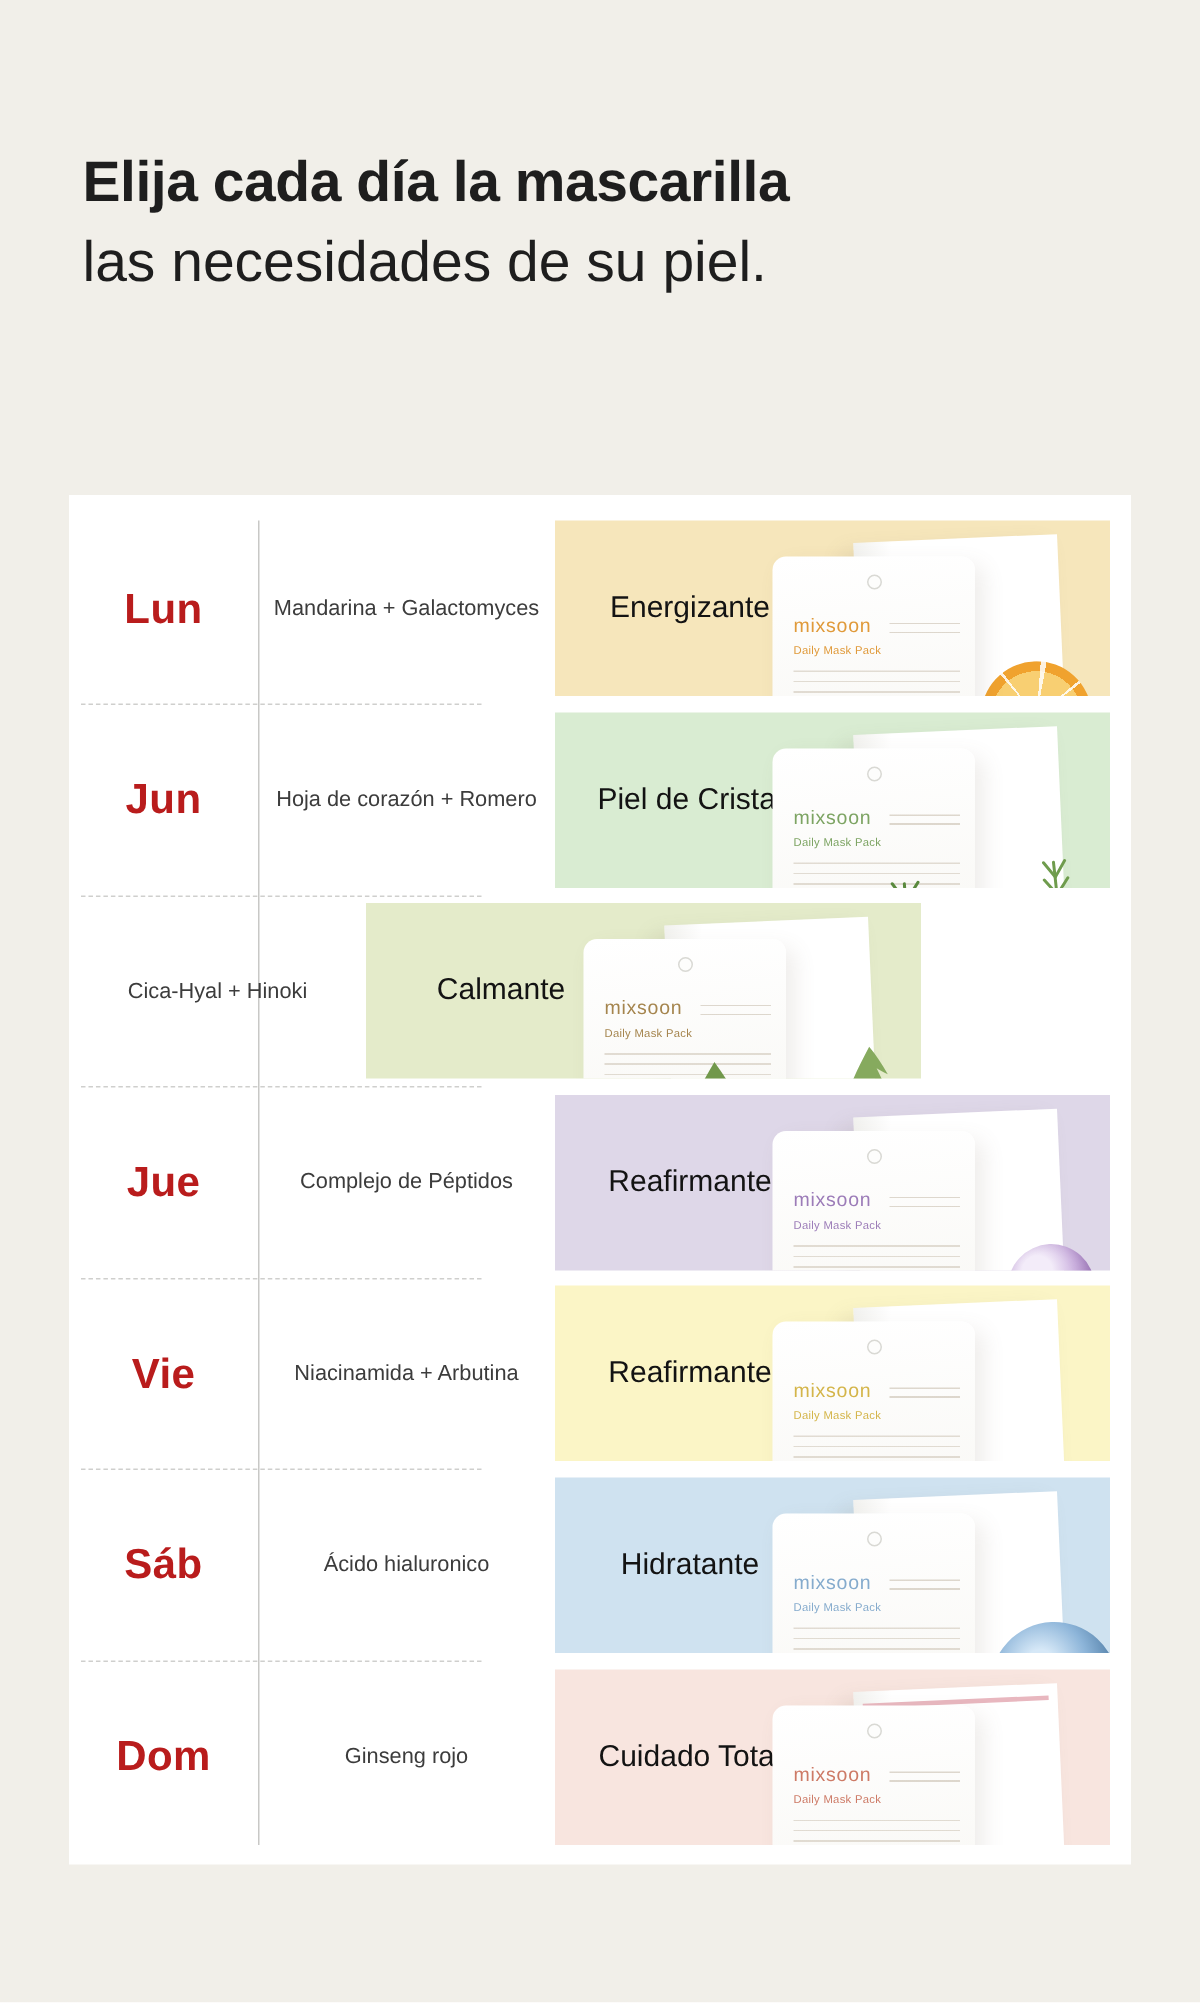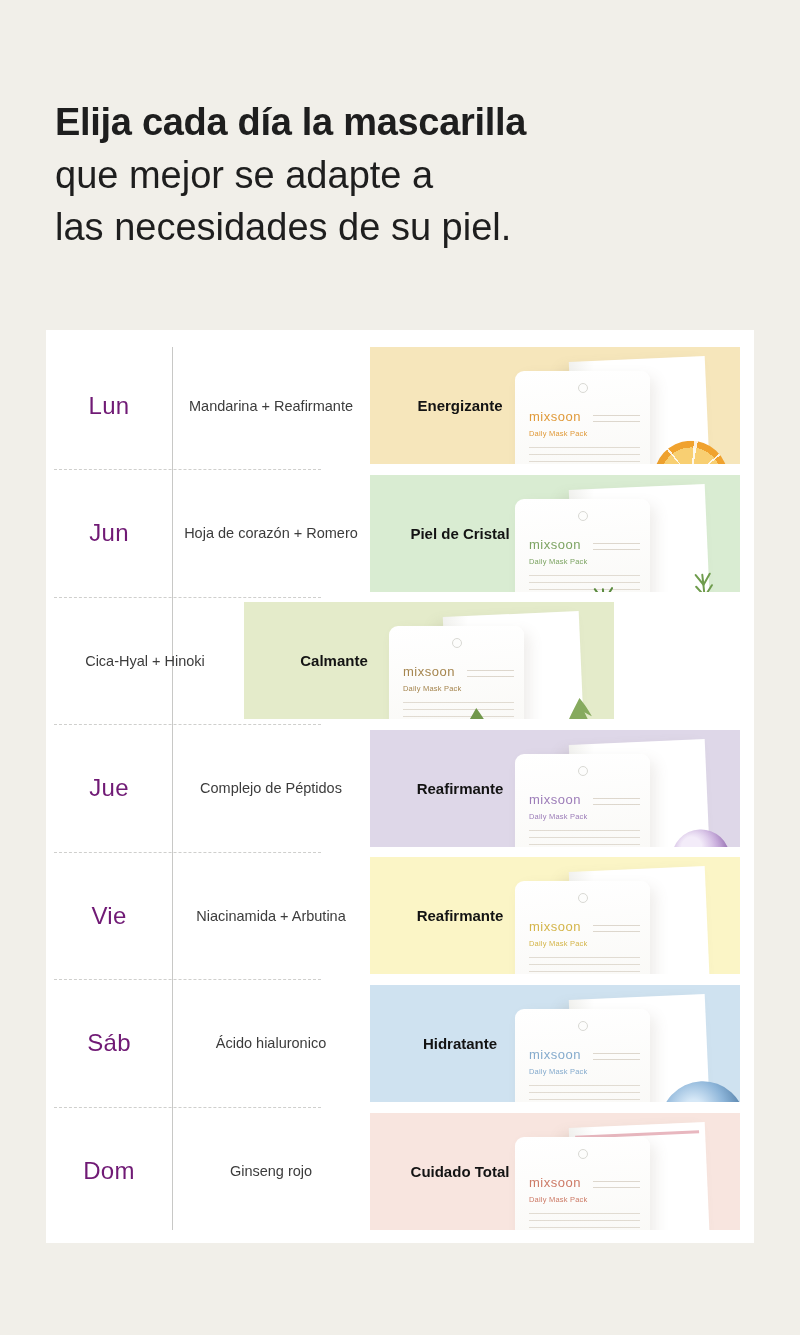--- a/index.html
+++ b/index.html
@@ -13,28 +13,28 @@
   .headline .l2, .headline .l3 { font-size:38px; font-weight:400; line-height:52px; }
 
   
   .card { position:absolute; left:46px; top:330px; width:708px; height:913px; background:#ffffff; padding:17px 14px 0 0; }
   .col-divider { position:absolute; left:126px; top:17px; width:1px; height:883px; background:#c8c8c6; }
 
   .row { position:relative; display:flex; height:117px; margin-bottom:10.6px; }
   .row:not(:last-child)::after { content:""; position:absolute; left:8px; bottom:-6px; width:267px; border-top:1px dashed #cfcfcd; }
 
   .cell-day { width:126px; display:flex; align-items:center; justify-content:center;
-              font-size:24px; font-weight:400; color:#701a75; letter-spacing:0.3px; }
+              font-size:28px; font-weight:700; color:#b91c1c; letter-spacing:0.3px; }
   .cell-ing { width:198px; display:flex; align-items:center; justify-content:center; text-align:center;
               font-size:14.5px; color:#3c3c3c; padding:0 8px; }
 
   .band { position:relative; width:370px; height:117px; overflow:hidden; }
   .band-label { position:absolute; left:0; top:0; bottom:0; width:180px;
                 display:flex; align-items:center; justify-content:center;
-                font-size:15px; font-weight:700; color:#131313; white-space:nowrap; }
+                font-size:20px; font-weight:400; color:#131313; white-space:nowrap; }
 
   
   .box { position:absolute; right:32px; top:12px; width:136px; height:150px; z-index:1;
          background:linear-gradient(100deg,#f1f1ee 0%, #ffffff 16%);
          box-shadow:-8px 6px 14px rgba(120,110,90,.14); transform:rotate(-2.5deg); }
   .pouch { position:absolute; left:145px; top:24px; width:135px; height:160px; z-index:2;
            background:linear-gradient(175deg,#ffffff 0%, #f7f6f2 100%);
            border-radius:9px 9px 0 0; box-shadow:6px 6px 14px rgba(120,110,90,.12); }
   .hole { position:absolute; top:12px; left:50%; margin-left:-5px; width:10px; height:10px;
           border-radius:50%; border:1.5px solid #d9d9d4; background:#fdfdfc; }
@@ -83,30 +83,29 @@
   .box-blue   { width:90px; height:85px; right:-40px; bottom:-22px; }
   .zipper { position:absolute; top:8px; left:6px; right:6px; height:3px; background:#e8b7bf; }
 </style>
 </head>
 <body>
 
 <div class="page" style="background: rgb(241, 239, 233);">
 
   <div class="headline" style="color: rgb(30, 30, 30);">
     <div class="l1">Elija cada día la mascarilla</div>
-    <div class="l2">que mejor se adapte a</div>
     <div class="l3">las necesidades de su piel.</div>
   </div>
 
   <div class="card" style="background: rgb(255, 255, 255);">
     <div class="col-divider"></div>
 
     <div class="row">
       <div class="cell-day">Lun</div>
-      <div class="cell-ing">Mandarina + Reafirmante</div>
+      <div class="cell-ing">Mandarina + Galactomyces</div>
       <div class="band" style="background: rgb(246, 230, 187);">
         <div class="box">
           <div class="art a-orange box-orange"></div>
         </div>
         <div class="pouch">
           <div class="hole"></div>
           <div class="brand accent" style="color: rgb(224, 154, 58);">mixsoon</div>
           <div class="loglines"></div>
           <div class="pname accent" style="color: rgb(224, 154, 58);">Daily Mask Pack</div>
           <div class="textlines"></div>

